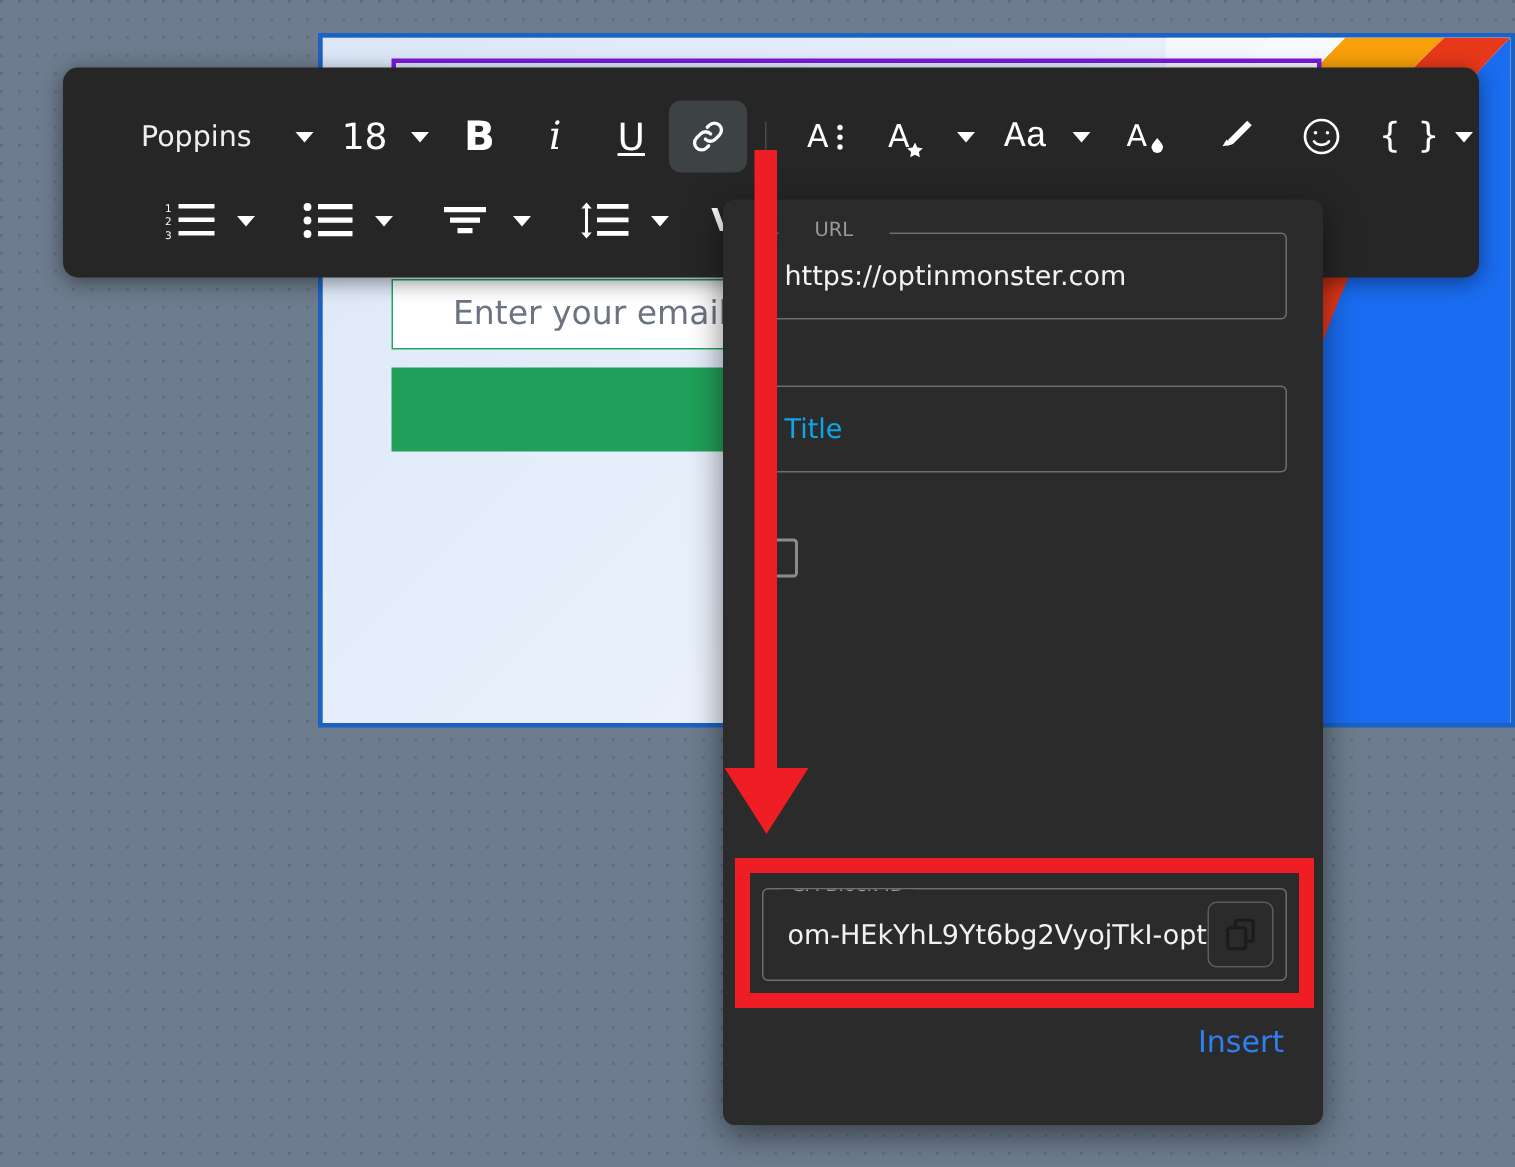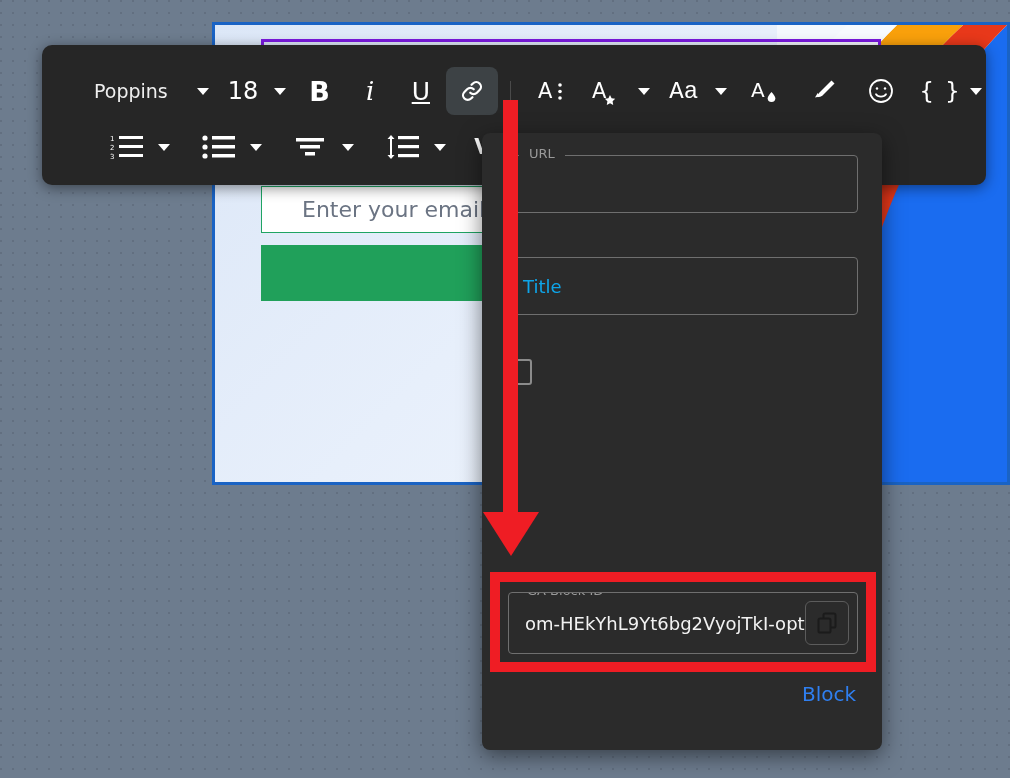--- a/index.html
+++ b/index.html
@@ -135,21 +135,21 @@
     padding: 0 16px;
     font-size: 18px;
     font-family: "DejaVu Sans", sans-serif;
     color: #f2f2f2;
     margin-bottom: 44px;
   }
   .field .legend {
     position: absolute;
     top: -10px; left: 12px;
     background: #2b2b2b;
-    padding: 0 10px;
+    padding: 0 24px;
     font-size: 13px;
     color: #9a9a9a;
     font-family: "DejaVu Sans", sans-serif;
   }
   .field.placeholder { color: #0ea5e9; }
   .checkrow {
     display: flex; align-items: center;
     margin-bottom: 40px;
     font-size: 19px;
     font-family: "DejaVu Sans", sans-serif;
@@ -409,20 +409,21 @@
         <path d="M7 8 l-6 4 6 4z" fill="#8c8c8c"></path>
       </svg>
     </div>
   </div>
 </div>
 
 <div id="link-dialog">
 
   <div class="field">
     <span class="legend">URL</span>
+    <span>https://optinmonster.com</span>
   </div>
 
 
   <div class="field placeholder">
     <span>Title</span>
   </div>
 
 
   <div class="checkrow">
     <span class="checkbox"></span>
@@ -435,20 +436,20 @@
     <span id="ga-value">om-HEkYhL9Yt6bg2VyojTkI-optin</span>
     <span id="copy-btn">
       <svg width="24" height="24" viewBox="0 0 24 24" fill="none" stroke="#1b1b1b" stroke-width="2">
         <rect x="8.5" y="2.5" width="12" height="14" rx="1.6" fill="#2b2b2b"></rect>
         <rect x="3.5" y="7.5" width="12" height="14" rx="1.6" fill="#2b2b2b"></rect>
       </svg>
     </span>
   </div>
 
   <div id="insert-btn">
-    <span>Block</span>
+    <span>Insert</span>
   </div>
 </div>
 
 <svg id="arrow" viewBox="0 0 62 460">
   <rect x="23" y="0" width="15" height="418" fill="#ef1d24"></rect>
   <path d="M3 412 L59 412 L31 456 Z" fill="#ef1d24"></path>
 </svg>
 
 </body></html>

